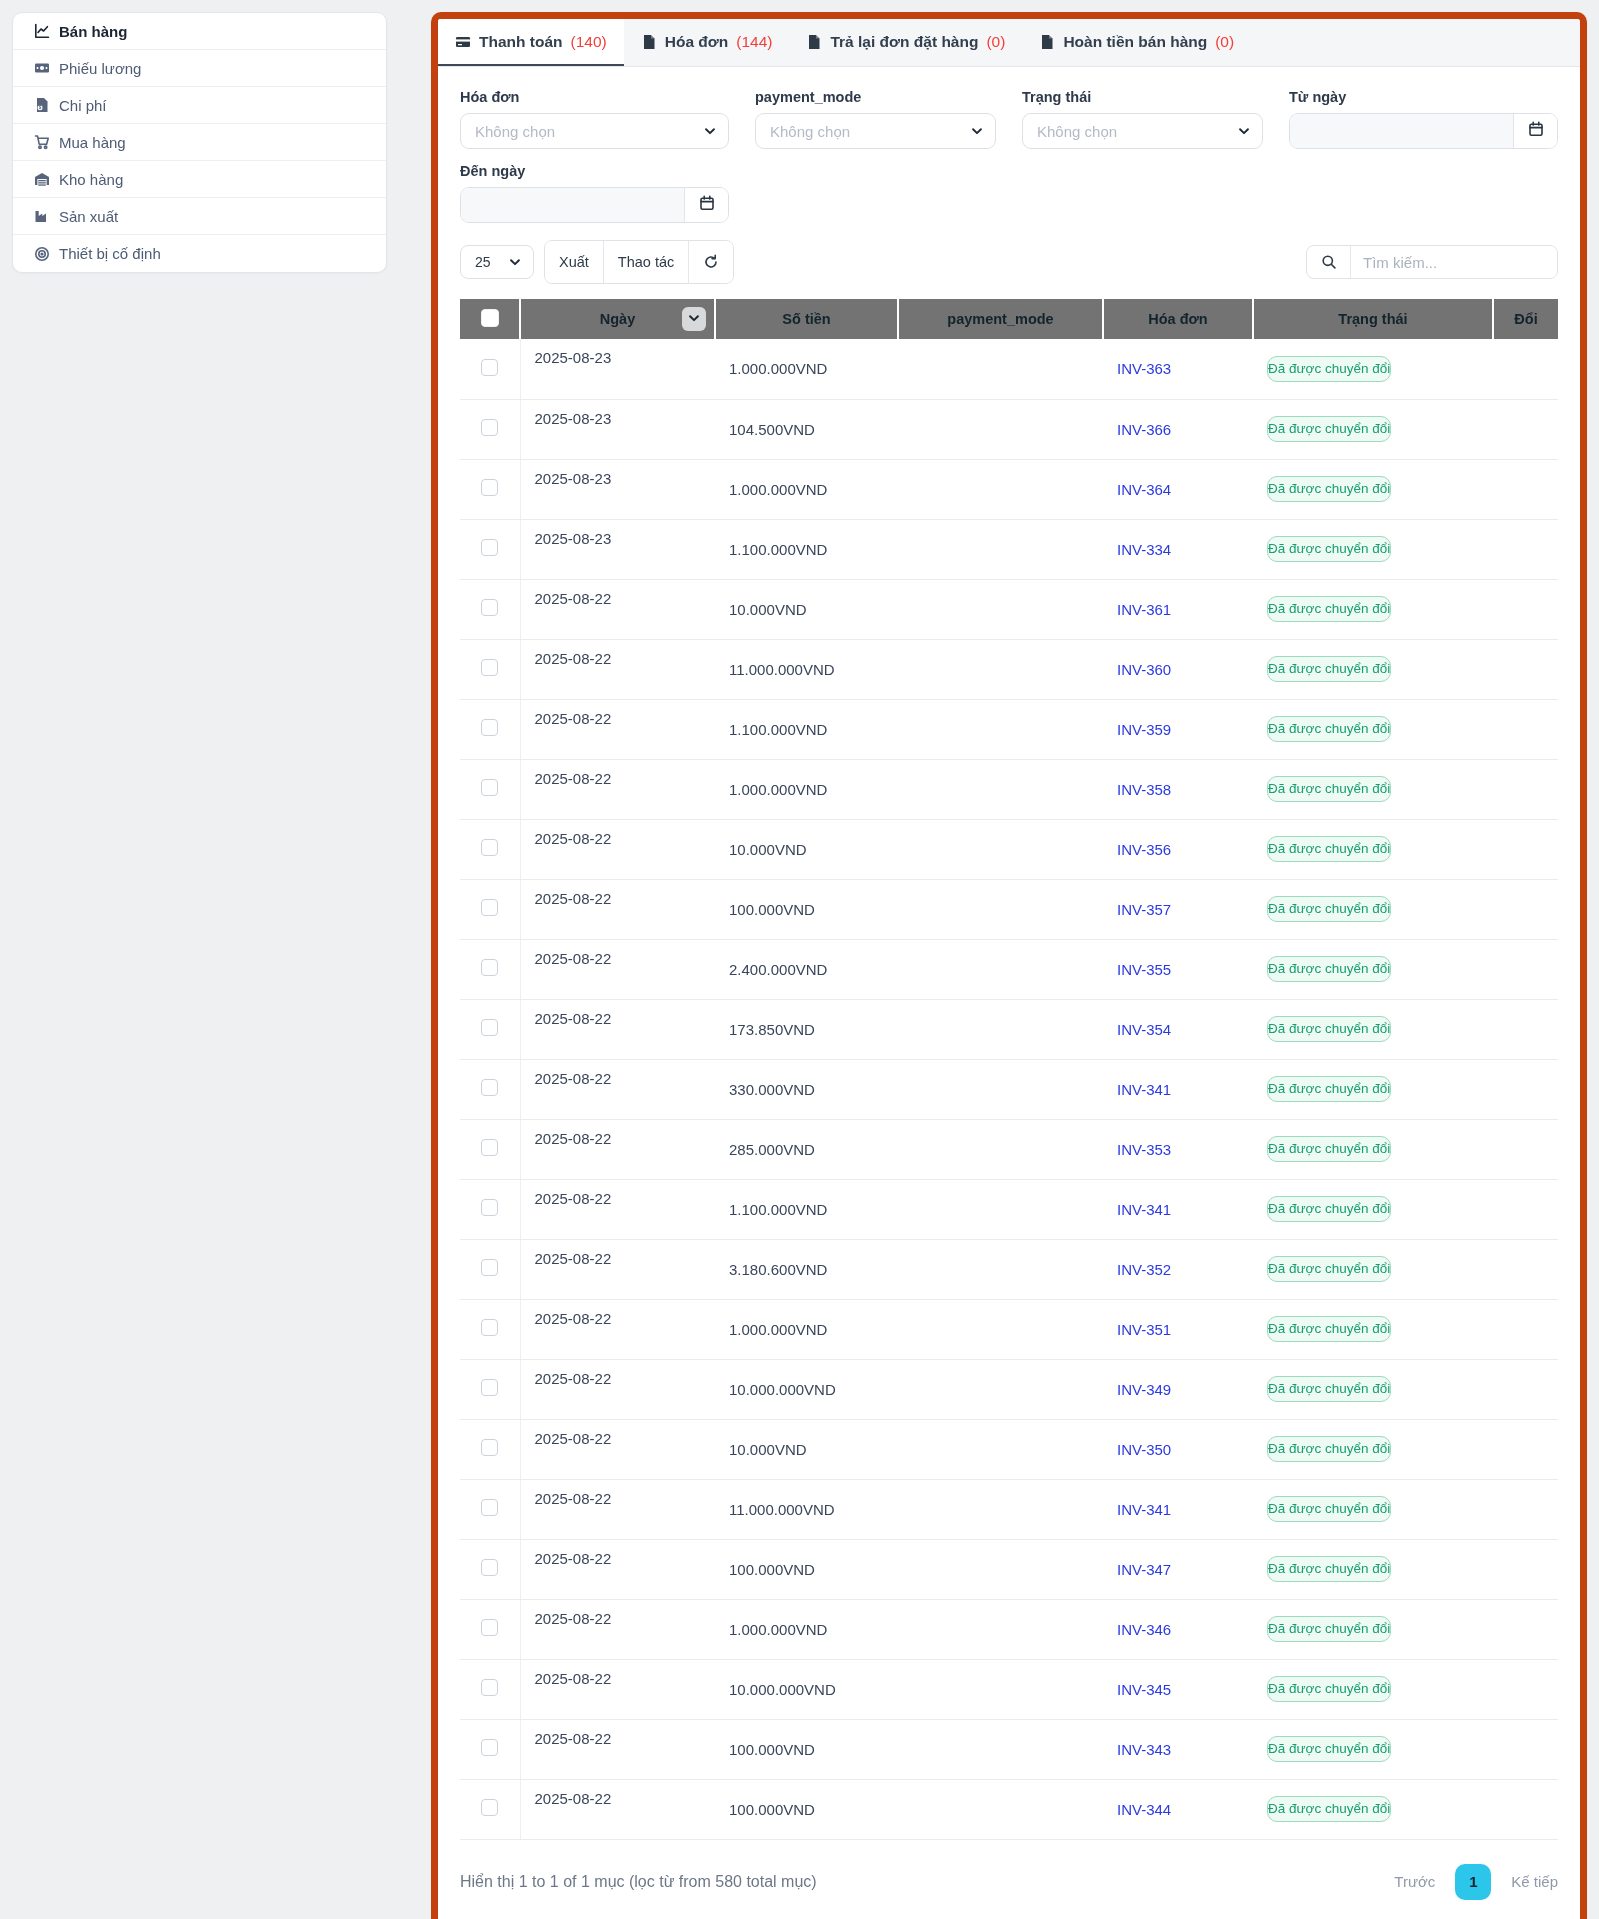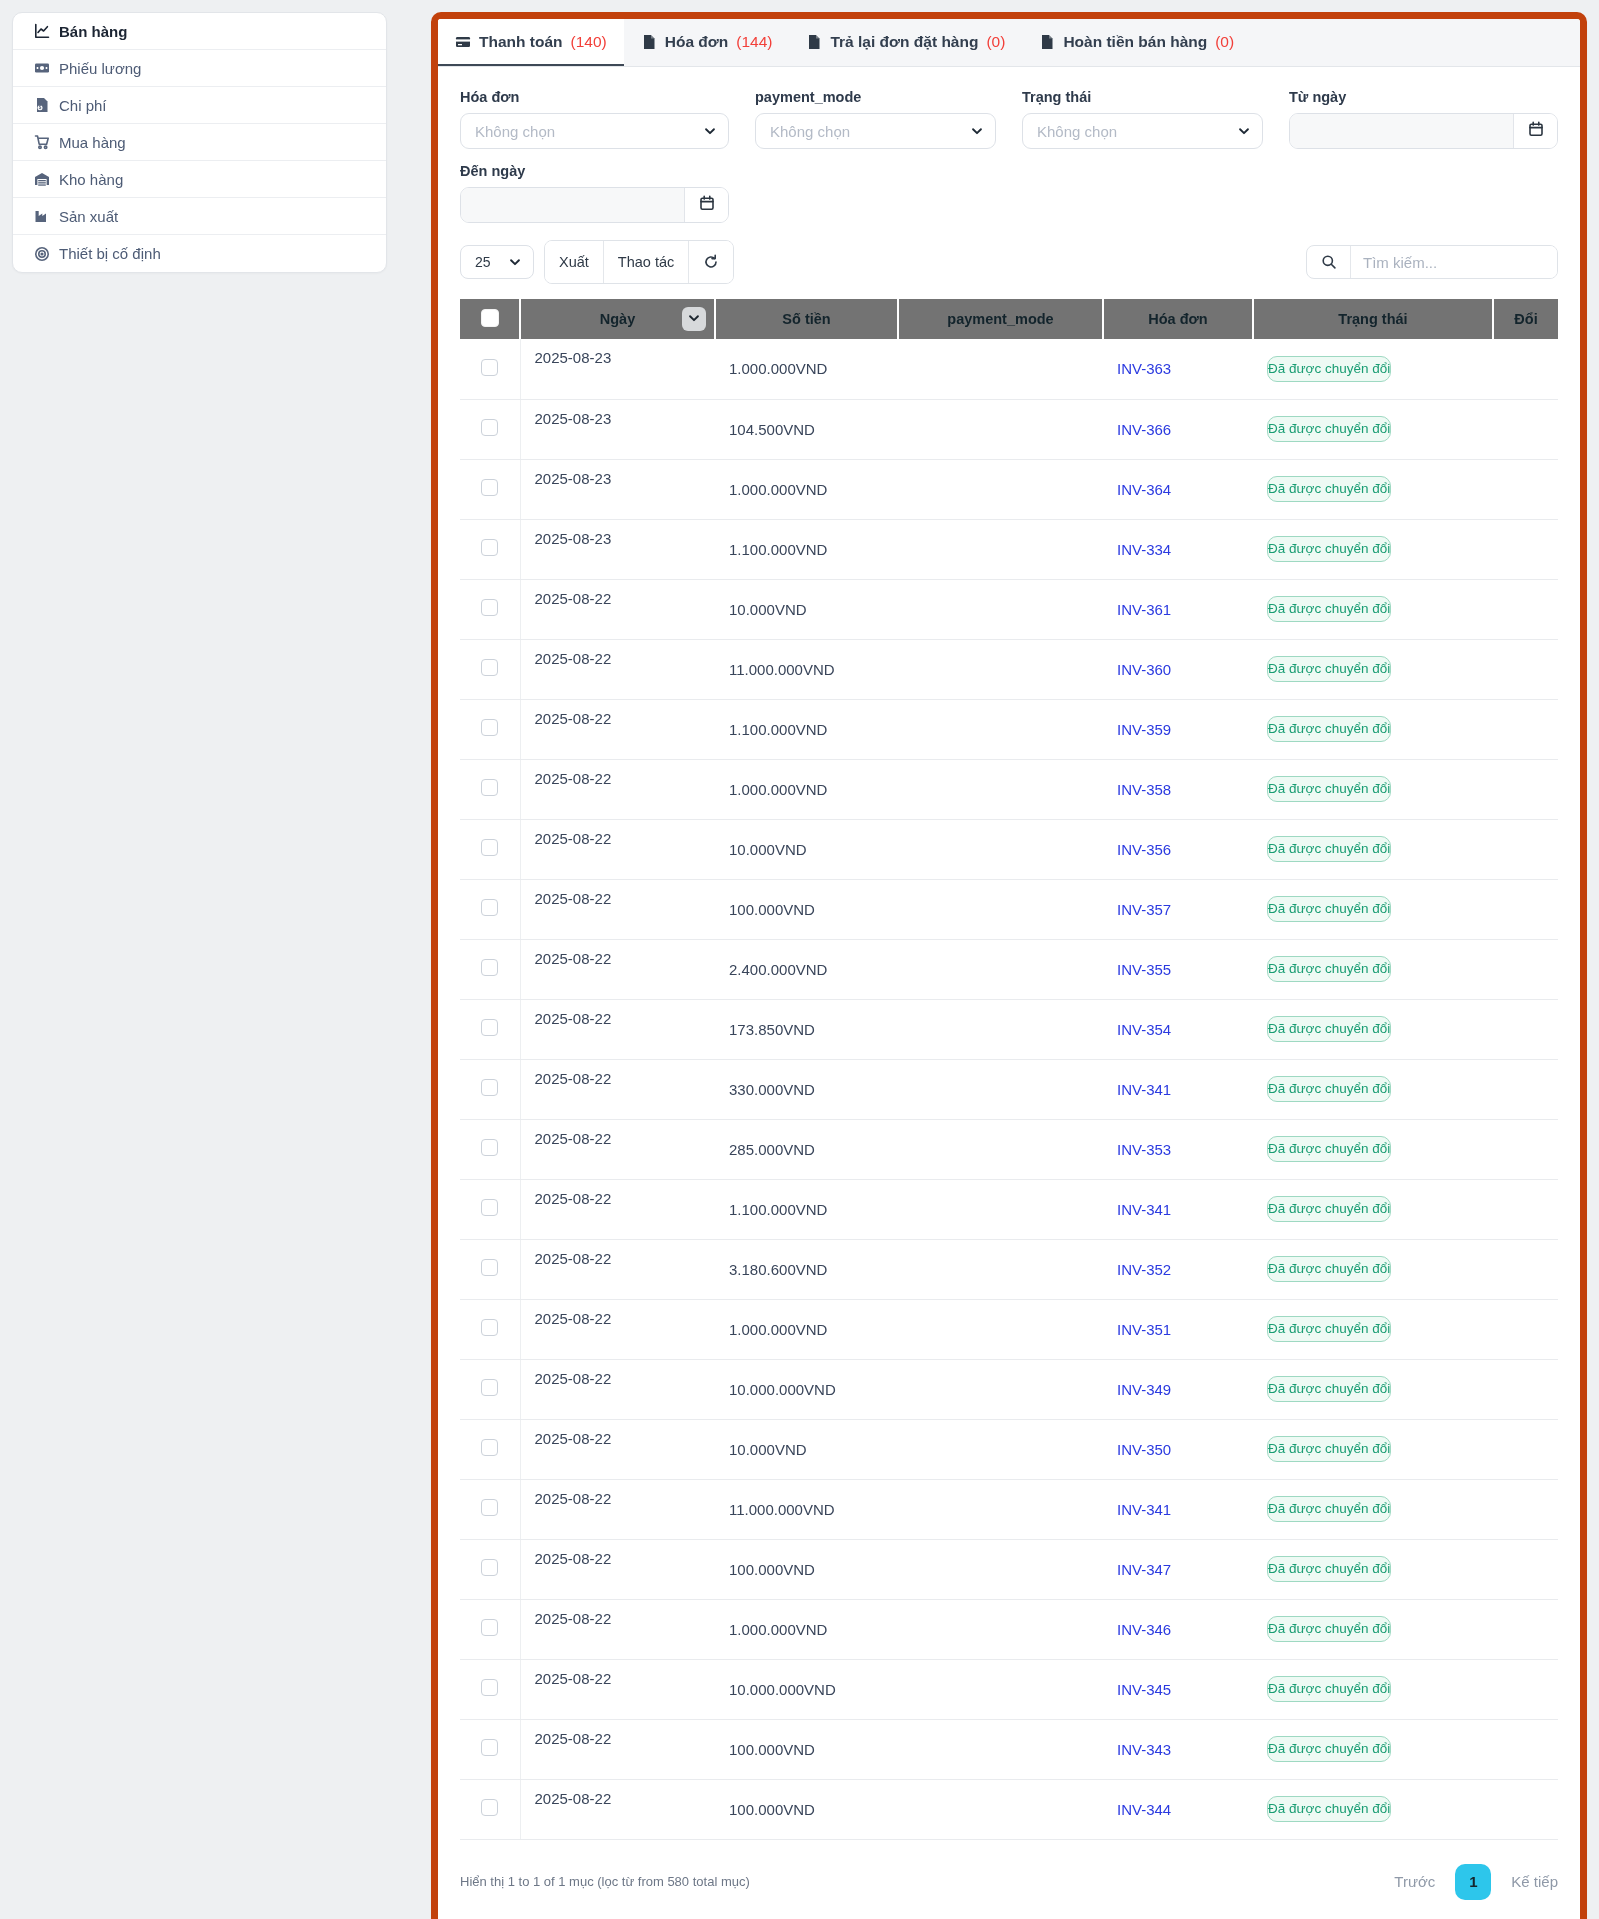--- a/index.html
+++ b/index.html
@@ -80,21 +80,21 @@
              font-size:15px; color:#39455a; vertical-align:middle; }
   tbody td.cell-check { text-align:center; border-right:1px solid #edeff1; }
   tbody td.cell-date { vertical-align:top; padding-top:10px; }
   tbody td.cell-invoice a { color:#2b3ae0; text-decoration:none; cursor:pointer; }
   .badge { display:inline-block; padding:4px 0 5px; border:1px solid #9ed9c2;
            background:#eefaf4; color:#199d73; border-radius:10px; font-size:13.5px; white-space:nowrap; }
 
   
   .tfooter { display:flex; align-items:center; justify-content:space-between;
              padding:24px 22px 30px; margin-top:auto; }
-  .tfooter .info { color:#6d7787; font-size:13px; }
+  .tfooter .info { color:#6d7787; font-size:16px; }
   .pager { display:flex; align-items:center; gap:20px; }
   .pager .nav { color:#8f99a8; font-size:15px; cursor:pointer; }
   .pager .page { width:36px; height:36px; background:#2dc6eb; border-radius:10px;
                  display:flex; align-items:center; justify-content:center;
                  color:#15272e; font-weight:700; font-size:15px; cursor:pointer; }
 </style>
 </head>
 <body>
 
 <div class="layout">

